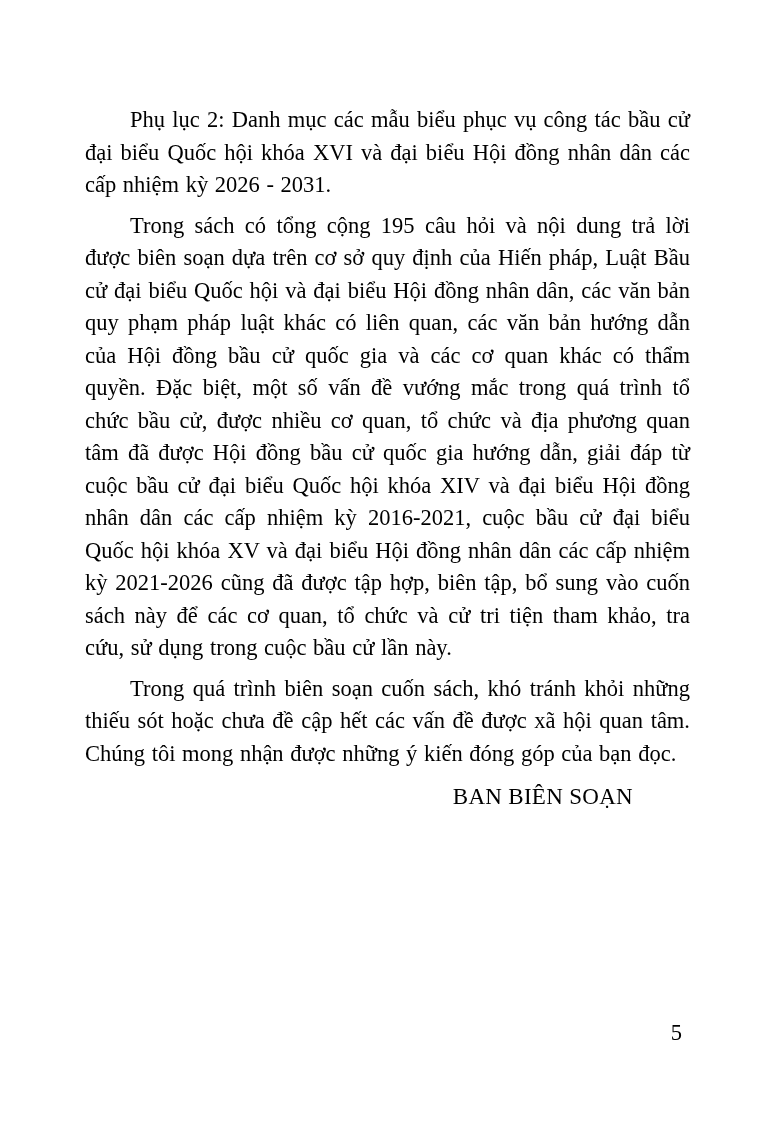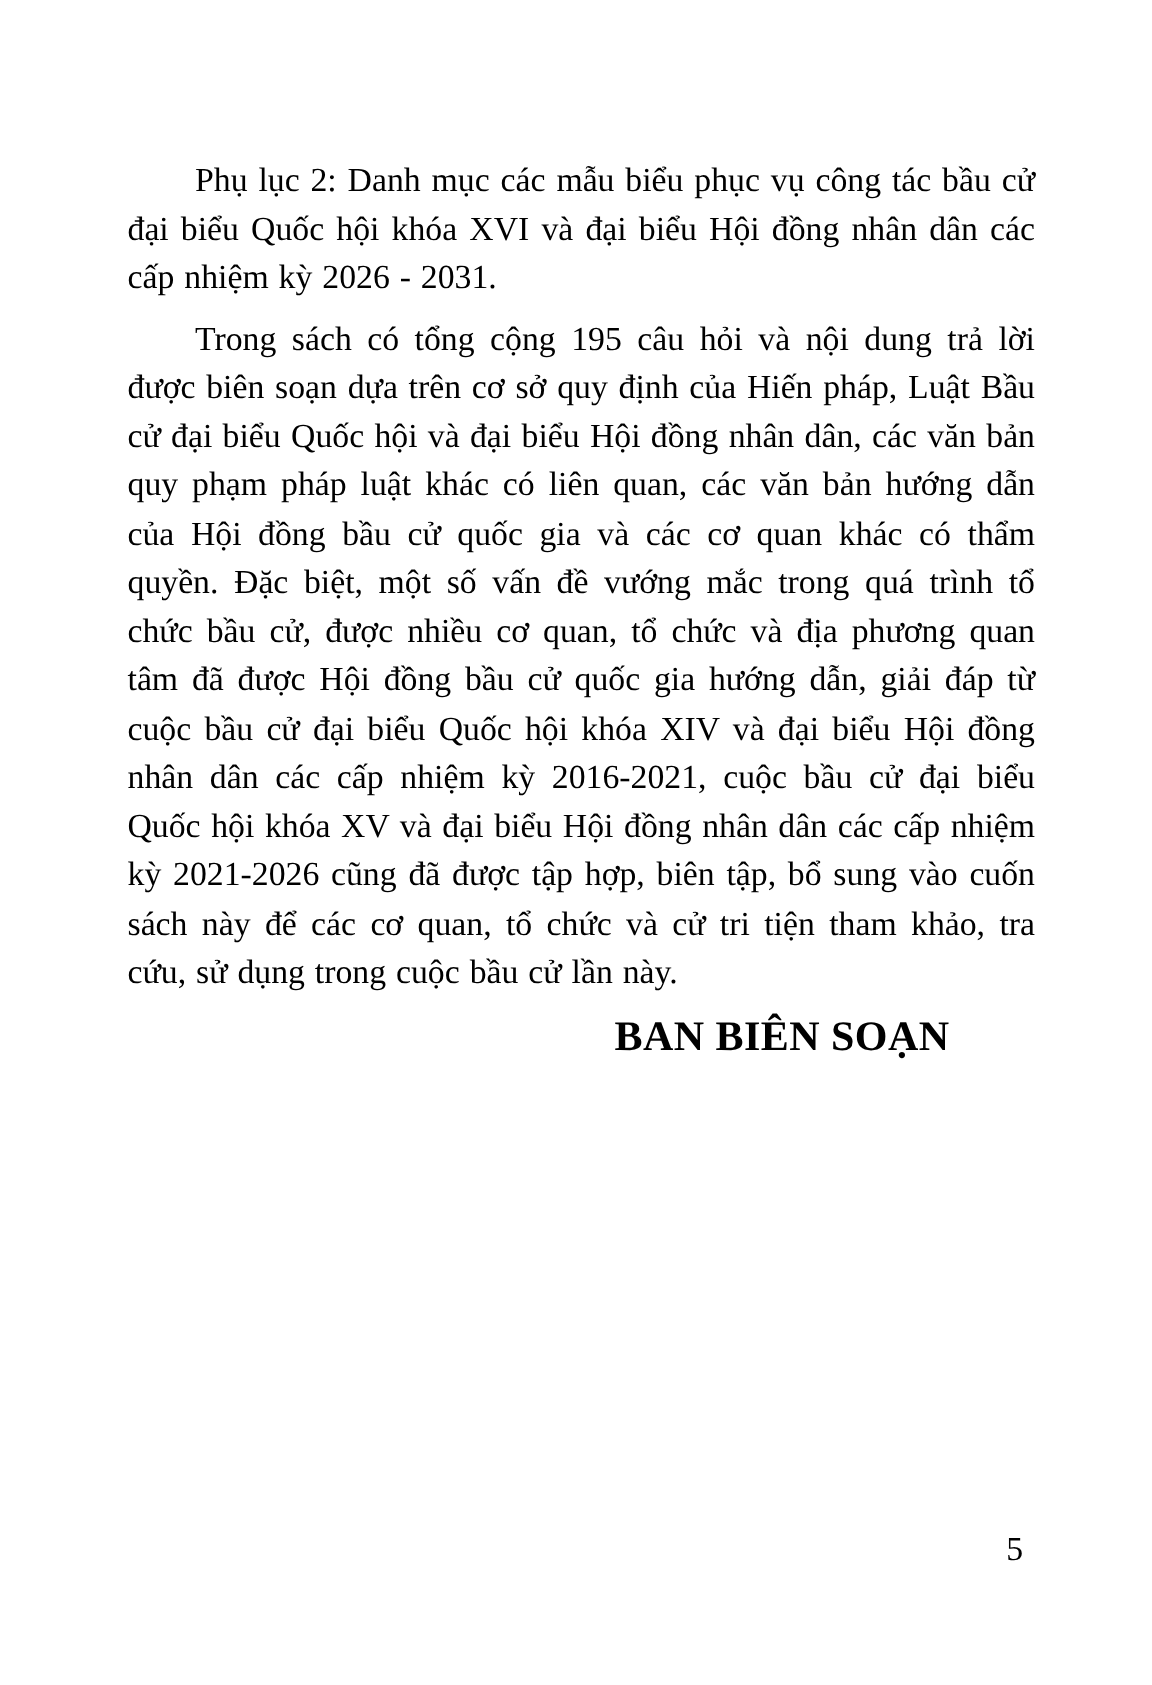--- a/index.html
+++ b/index.html
@@ -31,38 +31,39 @@
       text-align: justify;
       text-indent: 45px;
       word-spacing: 1px;
     }
     .signature-row {
       margin-top: 11px;
       text-align: right;
       padding-right: 57px;
     }
     .signature {
-      font-size: 28px;
+      font-size: 23px;
       line-height: 32.5px;
-      font-weight: bold;
+      font-weight: normal;
       letter-spacing: 0.3px;
     }
     .page-number {
       position: absolute;
       top: 1017px;
       right: 86px;
       font-size: 22.5px;
       line-height: 32.5px;
     }
   </style>
 </head>
 <body>
 
 <div class="page">
   <div class="content">
     <p class="body-para">Phụ lục 2: Danh mục các mẫu biểu phục vụ công tác bầu cử đại biểu Quốc hội khóa XVI và đại biểu Hội đồng nhân dân các cấp nhiệm kỳ 2026 - 2031.</p>
     <p class="body-para">Trong sách có tổng cộng 195 câu hỏi và nội dung trả lời được biên soạn dựa trên cơ sở quy định của Hiến pháp, Luật Bầu cử đại biểu Quốc hội và đại biểu Hội đồng nhân dân, các văn bản quy phạm pháp luật khác có liên quan, các văn bản hướng dẫn của Hội đồng bầu cử quốc gia và các cơ quan khác có thẩm quyền. Đặc biệt, một số vấn đề vướng mắc trong quá trình tổ chức bầu cử, được nhiều cơ quan, tổ chức và địa phương quan tâm đã được Hội đồng bầu cử quốc gia hướng dẫn, giải đáp từ cuộc bầu cử đại biểu Quốc hội khóa XIV và đại biểu Hội đồng nhân dân các cấp nhiệm kỳ 2016-2021, cuộc bầu cử đại biểu Quốc hội khóa XV và đại biểu Hội đồng nhân dân các cấp nhiệm kỳ 2021-2026 cũng đã được tập hợp, biên tập, bổ sung vào cuốn sách này để các cơ quan, tổ chức và cử tri tiện tham khảo, tra cứu, sử dụng trong cuộc bầu cử lần này.</p>
+    <p class="body-para">Trong quá trình biên soạn cuốn sách, khó tránh khỏi những thiếu sót hoặc chưa đề cập hết các vấn đề được xã hội quan tâm. Chúng tôi mong nhận được những ý kiến đóng góp của bạn đọc.</p>
     <div class="signature-row">
       <span class="signature">BAN BIÊN SOẠN</span>
     </div>
   </div>
   <div class="page-number">5</div>
 </div>
 
 </body></html>

